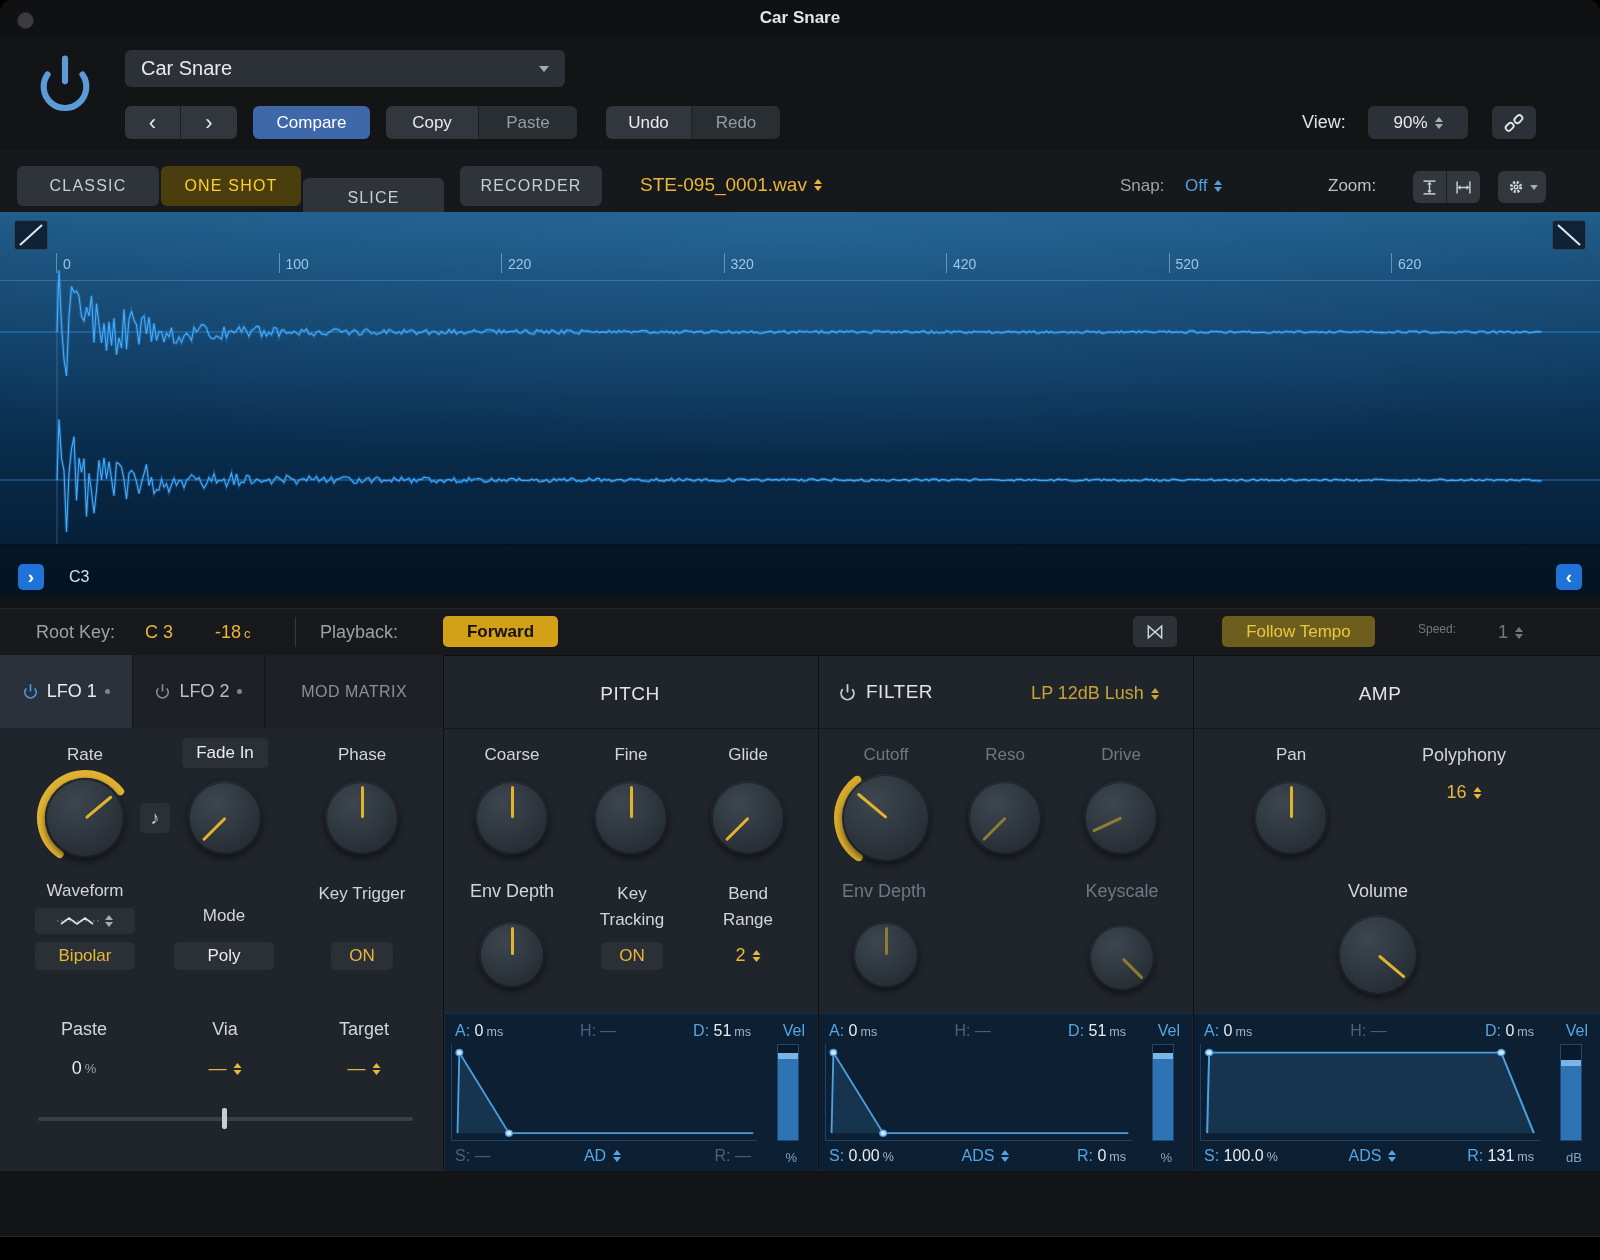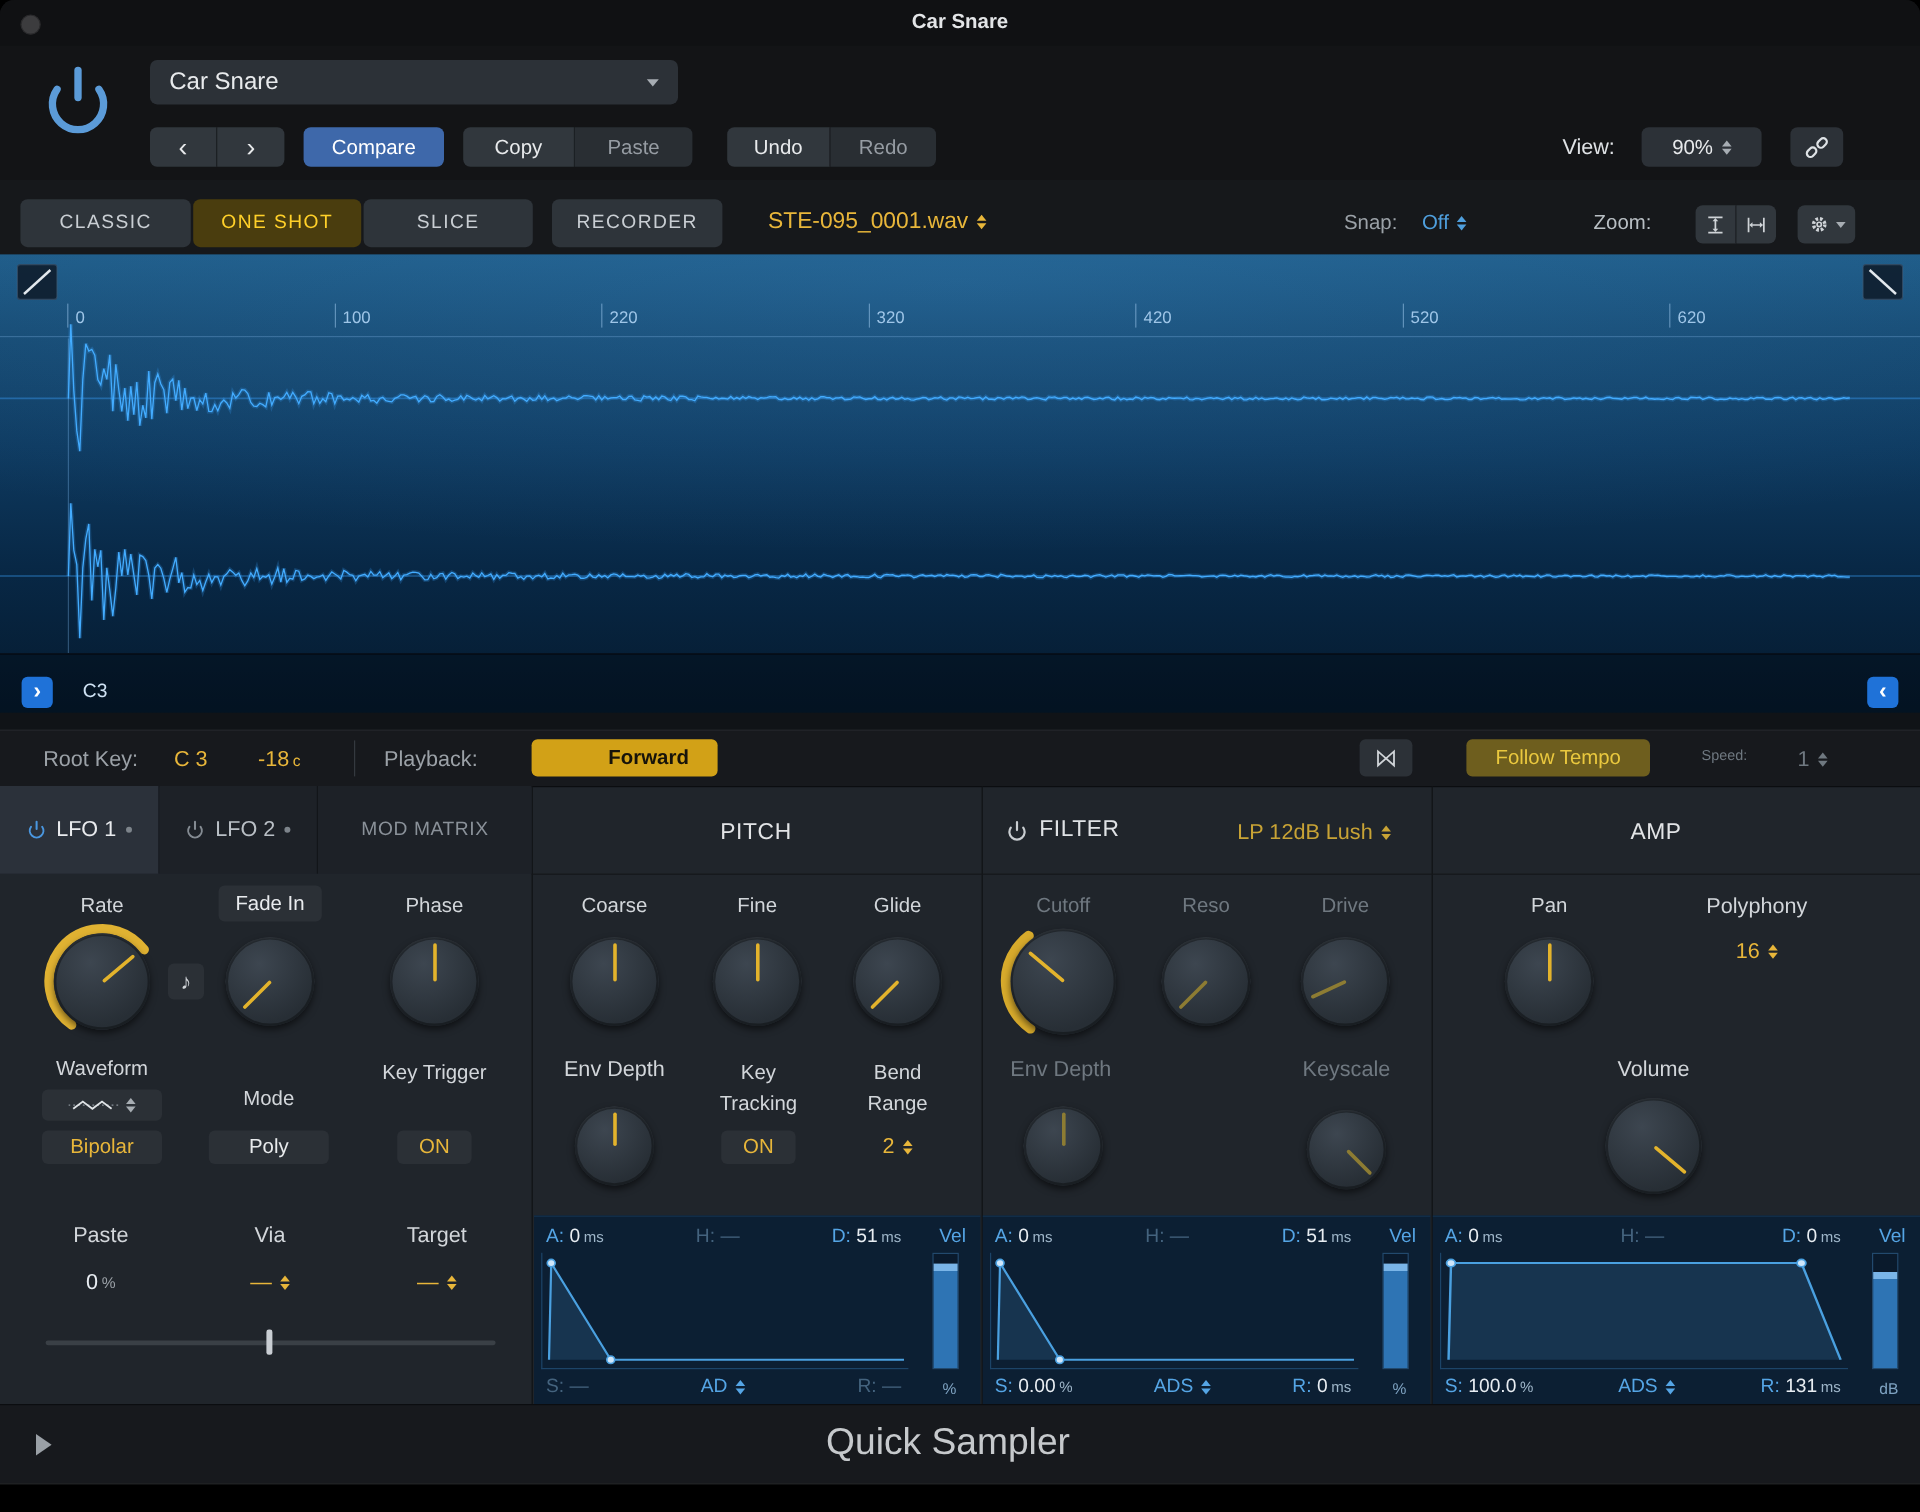--- a/index.html
+++ b/index.html
@@ -104,21 +104,21 @@
       <svg width="22" height="22" viewBox="0 0 24 24" fill="none" stroke="#dfe3e6" stroke-width="2">
         <rect x="2.5" y="13" width="9.5" height="6.5" rx="3.2" transform="rotate(-45 7.2 16.2)"></rect>
         <rect x="12" y="4.5" width="9.5" height="6.5" rx="3.2" transform="rotate(-45 16.8 7.7)"></rect>
       </svg>
     </div>
   </div>
 
   <div class="a" style="left:0;top:150px;width:1600px;height:62px;background:#16181b;">
     <div class="tab a" style="left:17px;top:16px;width:142px;height:40px;">CLASSIC</div>
     <div class="tab active a" style="left:161px;top:16px;width:140px;height:40px;">ONE SHOT</div>
-    <div class="tab a" style="left:303px;top:16px;width:141px;height:40px;">SLICE</div>
+    <div class="tab a" style="left:303px;top:28px;width:141px;height:40px;">SLICE</div>
     <div class="tab a" style="left:460px;top:16px;width:142px;height:40px;">RECORDER</div>
 
     <div class="a row yel" style="left:640px;top:24px;font-size:19px;">
       <span>STE-095_0001.wav</span>
       <span class="ud">
           <i class="u"></i>
           <i class="d"></i>
         </span>
     </div>
 
@@ -209,21 +209,21 @@
 
   <div class="a" style="left:0;top:594px;width:1600px;height:61px;background:#101317;">
     <div class="a" style="left:0;top:14px;width:1600px;height:47px;background:#17191d;border-top:1px solid #23262b;">
       <span class="a lbl" style="left:36px;top:13px;font-size:18px;color:#9ba1a7;">Root Key:</span>
       <span class="a yel" style="left:145px;top:13px;font-size:18px;">C 3</span>
       <span class="a yel" style="left:215px;top:13px;font-size:18px;">
         <span>-18</span><span style="font-size:13px;margin-left:3px;">c</span>
       </span>
       <div class="a" style="left:295px;top:8px;width:1px;height:30px;background:#34393f;"></div>
       <span class="a lbl" style="left:320px;top:13px;font-size:18px;color:#9ba1a7;">Playback:</span>
-      <div class="a row" style="left:443px;top:7px;width:115px;height:31px;background:#d2a117;border-radius:5px;justify-content:center;padding-left:40px;">
+      <div class="a row" style="left:443px;top:7px;width:115px;height:31px;background:#d2a117;border-radius:5px;justify-content:center;">
         <span style="font-size:17px;color:#17130a;font-weight:700;">Forward</span>
       </div>
       <div class="a row" style="left:1133px;top:7px;width:44px;height:31px;background:#2c3137;border-radius:5px;justify-content:center;">
         <svg width="22" height="20" viewBox="0 0 24 24" fill="none" stroke="#d0d4d8" stroke-width="1.8">
           <path d="M4 5 v14 l8 -7 z"></path>
             <path d="M20 5 v14 l-8 -7 z"></path>
         </svg>
       </div>
       <div class="a row" style="left:1222px;top:7px;width:153px;height:31px;background:#6e5e1e;border-radius:5px;justify-content:center;">
         <span style="font-size:17px;color:#eac83e;">Follow Tempo</span>
@@ -549,21 +549,15 @@
           <span class="ud">
             <i class="u"></i>
             <i class="d"></i>
           </span>
         </span>
       <span class="envlbl"><span class="blu">R:</span> <span class="v">131</span><span class="unit">ms</span></span>
     </div>
     <span class="a envlbl" style="right:18px;bottom:6px;color:#7fa3c2;font-size:13px;">dB</span>
   </div>
 
-  <div class="a" style="left:0;top:1170px;width:1600px;height:66px;background:#17191d;border-top:1px solid #0b0d10;">
-    <div class="a" style="left:30px;top:24px;">
-        <div class="tri"></div>
-      </div>
-    <div class="a cx" style="left:790px;top:13px;font-size:31px;color:#c6c9cc;">Quick Sampler</div>
-  </div>
   <div class="a" style="left:0;top:1236px;width:1600px;height:24px;background:#000;border-top:1px solid #26282b;"></div>
 
 </div>
 
 </body></html>

